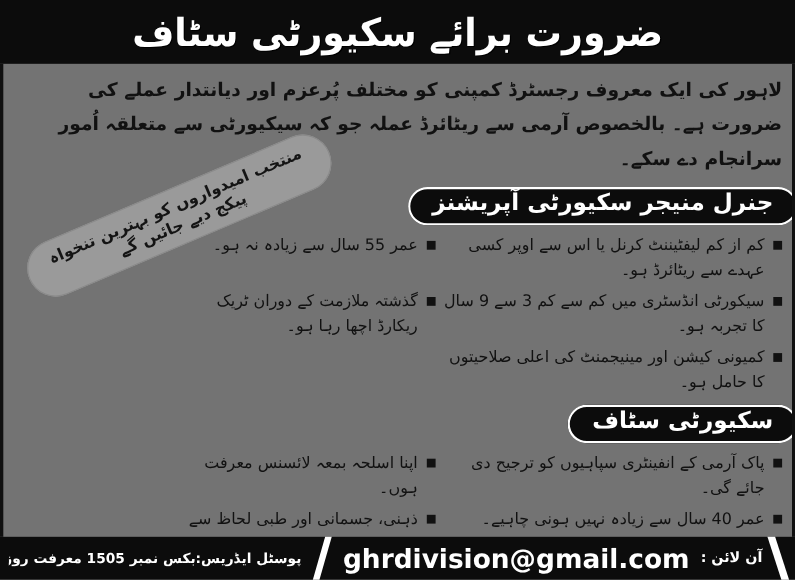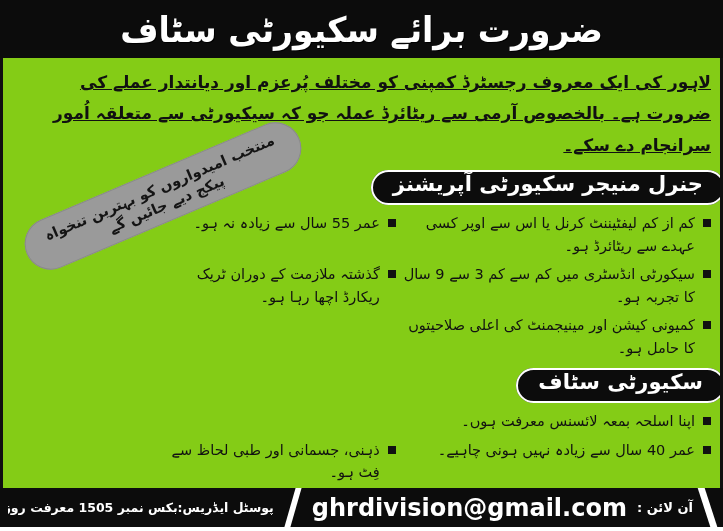--- a/index.html
+++ b/index.html
@@ -3,21 +3,21 @@
 <meta charset="utf-8">
 <style>
   * { box-sizing: border-box; }
   html,body { margin:0; padding:0; }
   body {
     width:723px; height:531px; overflow:hidden;
     background:#ffffff;
     font-family:"DejaVu Sans", sans-serif;
     color:#111;
   }
-  .ad { width:723px; height:531px; position:relative; background:#84cc16; }
+  .ad { width:723px; height:531px; position:relative; background:#737373; }
 
   
   .banner {
     height:58px; background:#0c0c0c;
     display:flex; align-items:center; justify-content:center;
   }
   .banner .title {
     color:#fff; font-size:33px; font-weight:bold; margin:0;
     letter-spacing:1px; transform:scaleY(1.06);
     text-shadow:1px 1px 0 #000;
@@ -27,21 +27,20 @@
   .content {
     position:relative; height:430px;
     border-left:3px solid #101010; border-right:3px solid #101010;
     padding:6px 7px 0 7px;
     direction:rtl; overflow:hidden;
   }
   .intro {
     margin:3px 2px 0 2px;
     font-size:17px; font-weight:bold; line-height:1.85;
     text-align:right;
-    text-decoration:underline;
   }
 
   
   .ribbon {
     position:absolute; left:12px; top:112px;
     width:296px; height:52px;
     background:#9a9a9a; border-radius:999px;
     transform:rotate(-23deg);
     display:flex; align-items:center; justify-content:center;
     box-shadow:0 0 0 1px #8a8a8a inset;
@@ -136,20 +135,24 @@
         </div>
       </div>
     </div>
 
     <div class="pill">
       <span>سکیورٹی سٹاف</span>
     </div>
 
     <div class="bullets indent">
       <div class="row">
+        <div class="cell c-right">
+          <span class="sq"></span>
+          <span>پاک آرمی کے انفینٹری سپاہیوں کو ترجیح دی جائے گی۔</span>
+        </div>
         <div class="cell c-left">
           <span class="sq"></span>
           <span>اپنا اسلحہ بمعہ لائسنس معرفت ہوں۔</span>
         </div>
       </div>
       <div class="row">
         <div class="cell c-right">
           <span class="sq"></span>
           <span>عمر 40 سال سے زیادہ نہیں ہونی چاہیے۔</span>
         </div>

